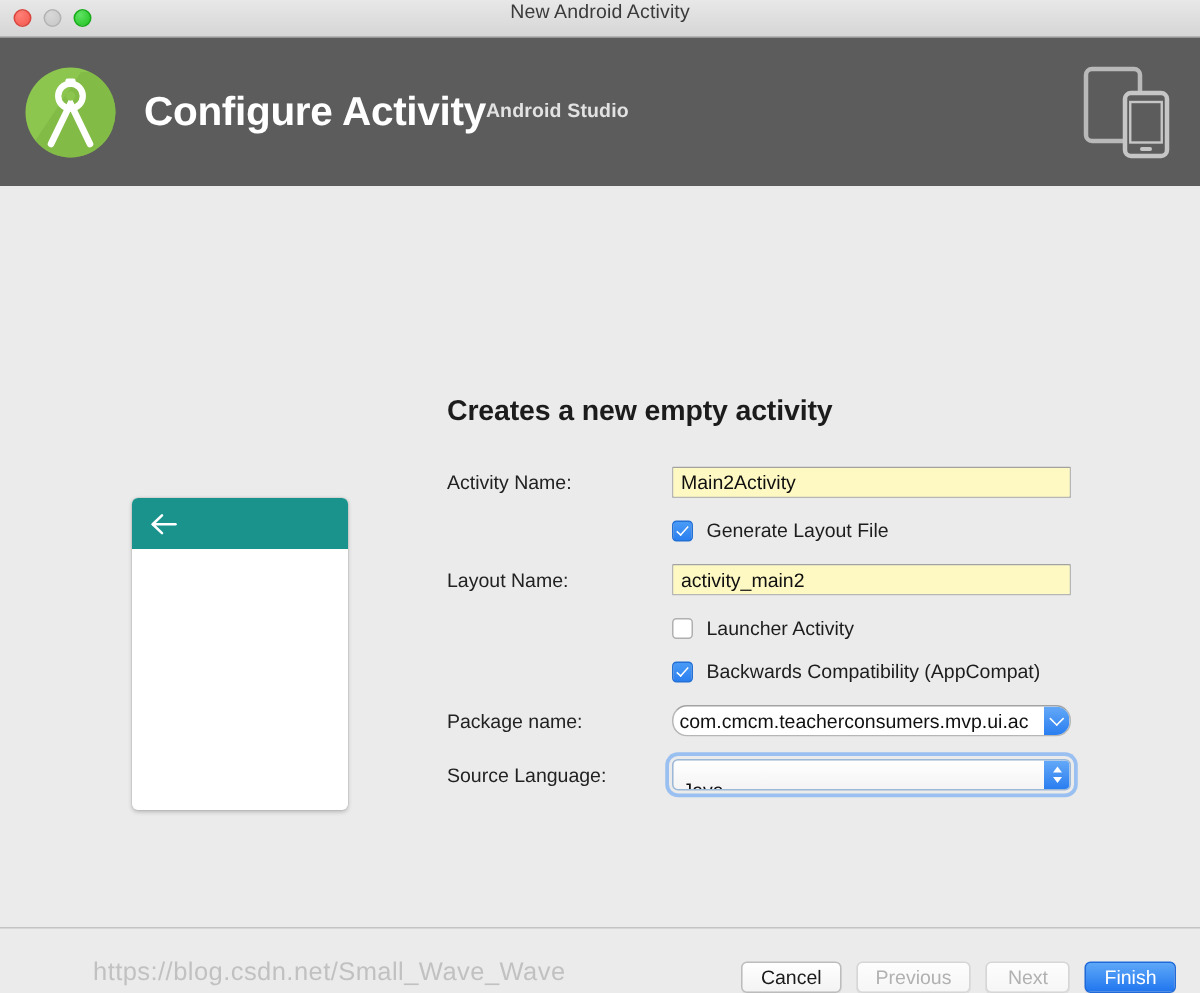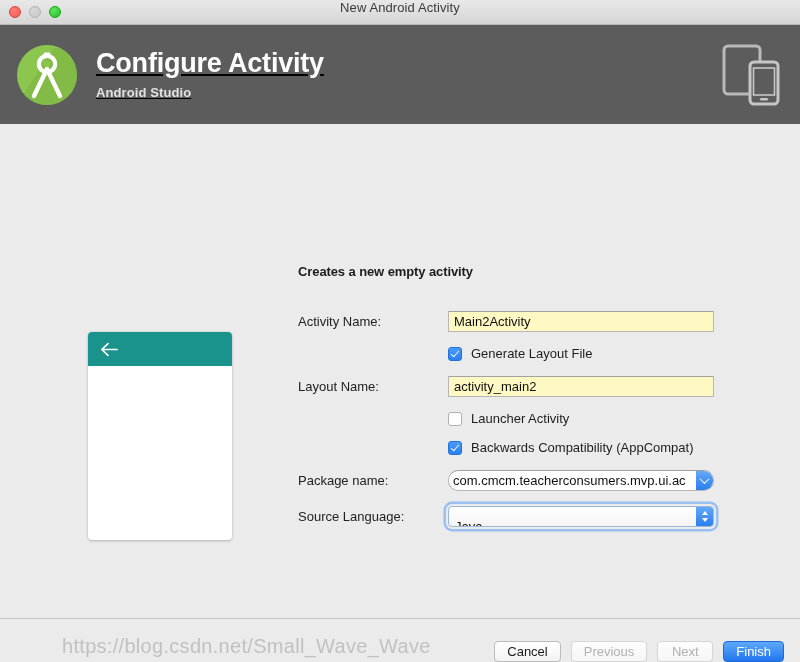--- a/index.html
+++ b/index.html
@@ -70,23 +70,22 @@
   }
   .logo-wrap {
     width: 66px;
     height: 66px;
     flex: 0 0 66px;
     position: relative;
   }
   .header-text {
     margin-left: 16px;
     display: flex;
-    flex-direction: column;
+    flex-direction: row;
     justify-content: center;
-    text-decoration: underline;
   }
   .header-title {
     color: #ffffff;
     font-size: 27px;
     font-weight: bold;
     line-height: 1.1;
     letter-spacing: -0.2px;
   }
   .header-sub {
     color: #e2e2e2;
@@ -127,21 +126,21 @@
     display: flex;
     align-items: center;
     padding-left: 12px;
   }
 
   
   .form-title {
     position: absolute;
     left: 298px;
     top: 140px;
-    font-size: 13px;
+    font-size: 19px;
     font-weight: bold;
     color: #1c1c1c;
     letter-spacing: -0.1px;
   }
 
   .form {
     position: absolute;
     left: 298px;
     top: 186px;
     width: 416px;
@@ -335,21 +334,21 @@
     background: linear-gradient(to bottom, #5ea8f8, #2176ef);
     border: 1px solid #1f6ad8;
     color: #ffffff;
   }
 
   
   .watermark {
     position: absolute;
     left: 62px;
     bottom: 4px;
-    font-size: 20px;
+    font-size: 17px;
     color: rgba(120,120,120,0.36);
     letter-spacing: 0.3px;
     white-space: nowrap;
     pointer-events: none;
     text-align: center;
   }
 </style>
 </head>
 <body>
 

